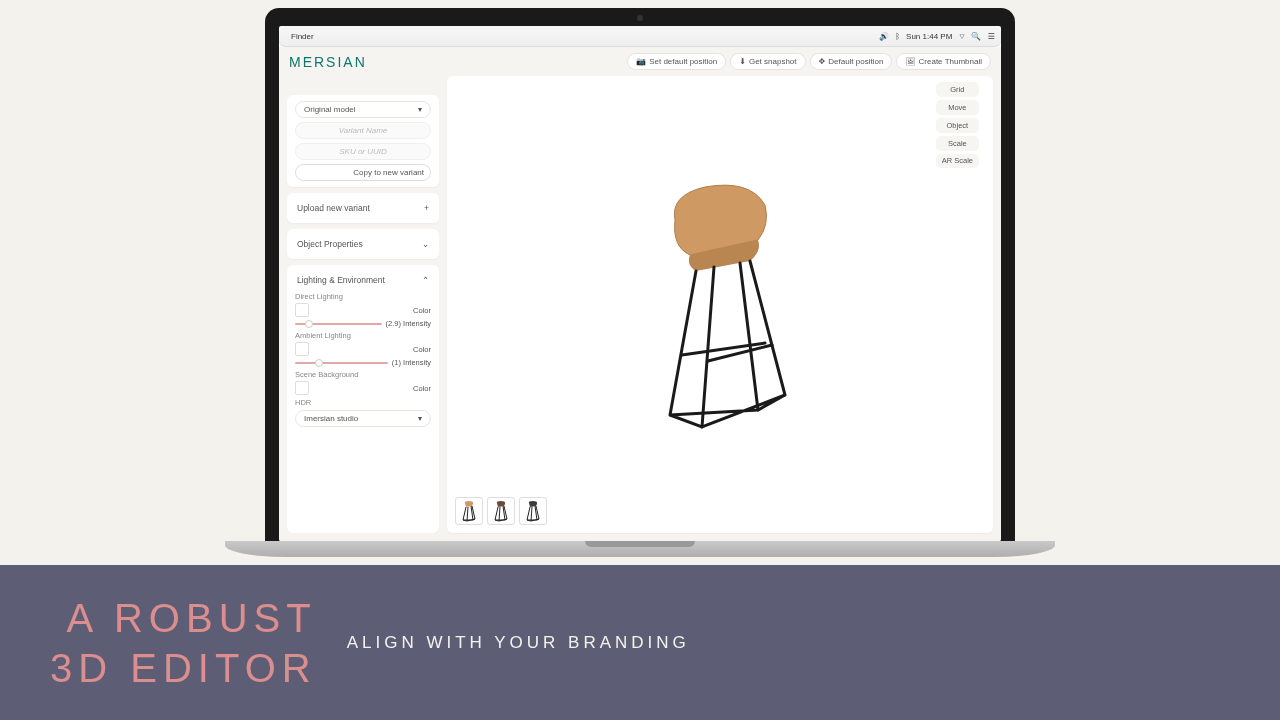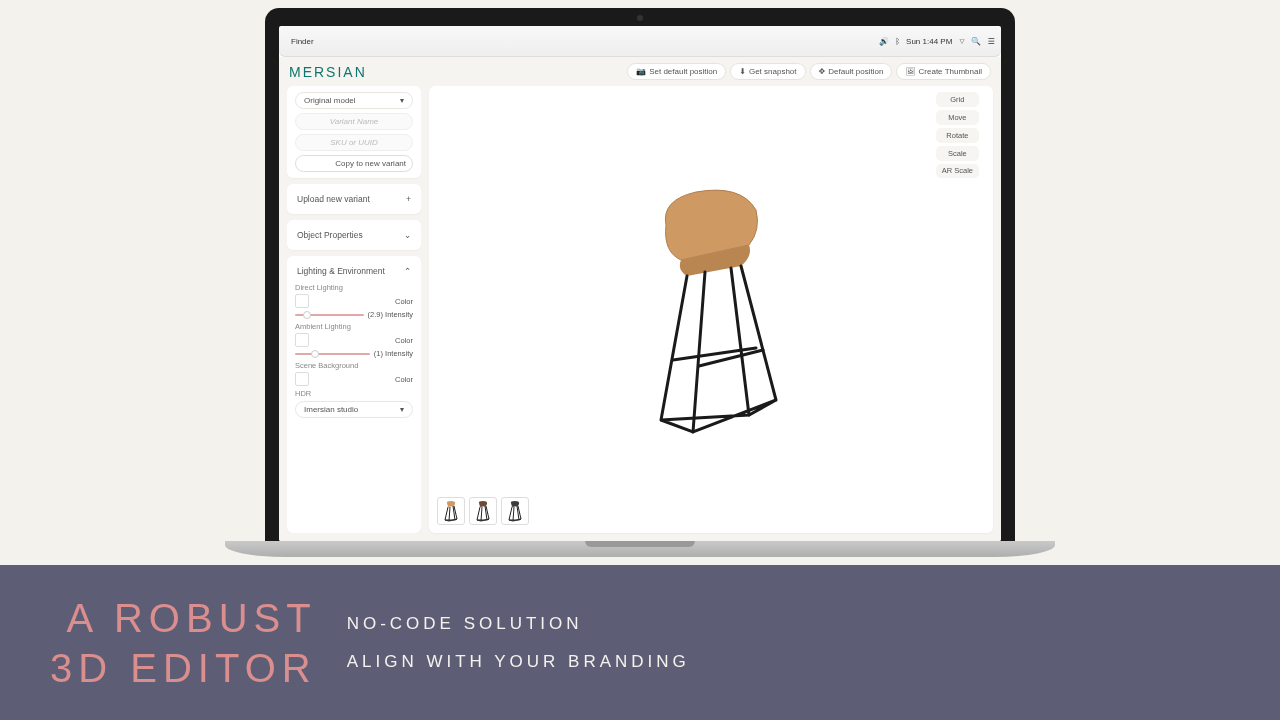--- a/index.html
+++ b/index.html
@@ -7,36 +7,36 @@
 
 
 .laptop { position:absolute; left:50%; top:8px; transform:translateX(-50%); width:750px; }
 .screen-frame { background:#1a1a1a; border-radius:14px 14px 0 0; padding:18px 14px 0 14px; position:relative; }
 .camera { position:absolute; top:7px; left:50%; transform:translateX(-50%); width:6px; height:6px; background:#333; border-radius:50%; }
 .screen { background:#fff; height:515px; border-radius:2px; overflow:hidden; display:flex; flex-direction:column; }
 .base { background:linear-gradient(180deg,#c9c9c9,#aeaeae); height:16px; width:830px; margin-left:-40px; border-radius:0 0 60px 60px/0 0 12px 12px; position:relative; }
 .notch { position:absolute; top:0; left:50%; transform:translateX(-50%); width:110px; height:6px; background:#999; border-radius:0 0 8px 8px; }
 
 
-.menubar { height:31px; background:linear-gradient(#f8f8f8,#eee); border-bottom:1px solid #ddd; display:flex; align-items:center; font-size:8px; color:#333; padding:0 6px; justify-content:space-between;border-radius:6px; }
+.menubar { height:21px; background:linear-gradient(#f8f8f8,#eee); border-bottom:1px solid #ddd; display:flex; align-items:center; font-size:8px; color:#333; padding:0 6px; justify-content:space-between;border-radius:6px; }
 .menubar .left, .menubar .right { display:flex; align-items:center; gap:6px; }
 .apple { font-size:9px; }
 
 
 .app { flex:1; display:flex; flex-direction:column; background:#f6f4f0; font-size:9px; color:#555; }
 .app-header { display:flex; align-items:center; justify-content:space-between; padding:6px 10px; }
 .logo { font-size:14px; font-weight:300; letter-spacing:2px; color:#0f766e; }
 .top-actions { display:flex; gap:4px; }
 .pill { background:#fff; border:1px solid #e5e3de; border-radius:11px; padding:3px 8px; font-size:8px; display:flex; align-items:center; gap:3px; cursor:pointer; white-space:nowrap; }
 .pill .ic { font-size:8px; }
 
 .app-body { flex:1; display:flex; gap:8px; padding:0 8px 8px 8px; overflow:hidden; }
 
 
-.sidebar { width:134px; display:flex; flex-direction:column; gap:6px; overflow:hidden; }
+.sidebar { width:152px; display:flex; flex-direction:column; gap:6px; overflow:hidden;margin-top:19px; }
 .panel { background:#fff; border-radius:6px; padding:6px 8px; box-shadow:0 1px 2px rgba(0,0,0,0.04); }
 .dropdown { background:#fff; border:1px solid #e8e6e1; border-radius:10px; padding:3px 8px; font-size:8px; display:flex; justify-content:space-between; align-items:center; }
 .input-pill { background:#fafafa; border:1px solid #eee; border-radius:10px; padding:3px 8px; font-size:8px; color:#bbb; text-align:center; margin-top:4px;font-style:italic; }
 .btn-outline { border:1px solid #ddd; border-radius:10px; padding:3px 6px; text-align:right; font-size:8px; margin-top:4px; cursor:pointer; }
 .row-accordion { display:flex; justify-content:space-between; align-items:center; font-size:8.5px; padding:4px 2px; cursor:pointer; }
 .sub { font-size:7.5px; color:#888; margin-top:3px; }
 .color-row { display:flex; align-items:center; gap:5px; margin-top:2px; }
 .swatch { width:14px; height:14px; border:1px solid #ddd; border-radius:2px; background:#fff; }
 .slider-row { display:flex; align-items:center; gap:4px; margin-top:2px; }
 .track { flex:1; height:2px; background:#e0a8a8; border-radius:2px; position:relative; }
@@ -173,21 +173,21 @@
                 <span>Imersian studio</span>
                 <span>▾</span>
               </div>
             </div>
           </div>
 
           <div class="viewport">
             <div class="right-tools">
               <div class="tool">Grid</div>
               <div class="tool">Move</div>
-              <div class="tool">Rotate</div>
+              <div class="tool">Object</div>
               <div class="tool">Scale</div>
               <div class="tool" style="line-height:1.1">AR Scale</div>
             </div>
 
             <div class="canvas">
 
               <svg class="stool-svg" viewBox="0 0 180 280">
 
                 <path d="M45 55 Q40 30 75 22 Q120 14 135 40 Q140 60 128 75 L60 90 Q42 82 45 55 Z" fill="#cf9964" stroke="#b07e4d" stroke-width="1"></path>
                 <path d="M60 90 L128 75 Q132 86 120 96 L66 106 Q56 100 60 90 Z" fill="#b98550"></path>
@@ -255,16 +255,15 @@
     <div class="notch"></div>
   </div>
 </div>
 
 <div class="banner">
   <div class="banner-left">
     <div>A ROBUST</div>
     <div>3D EDITOR</div>
   </div>
   <div class="banner-right">
-    <div>NO-CODE SOLUTION</div>
     <div>ALIGN WITH YOUR BRANDING</div>
   </div>
 </div>
 
 </body></html>

